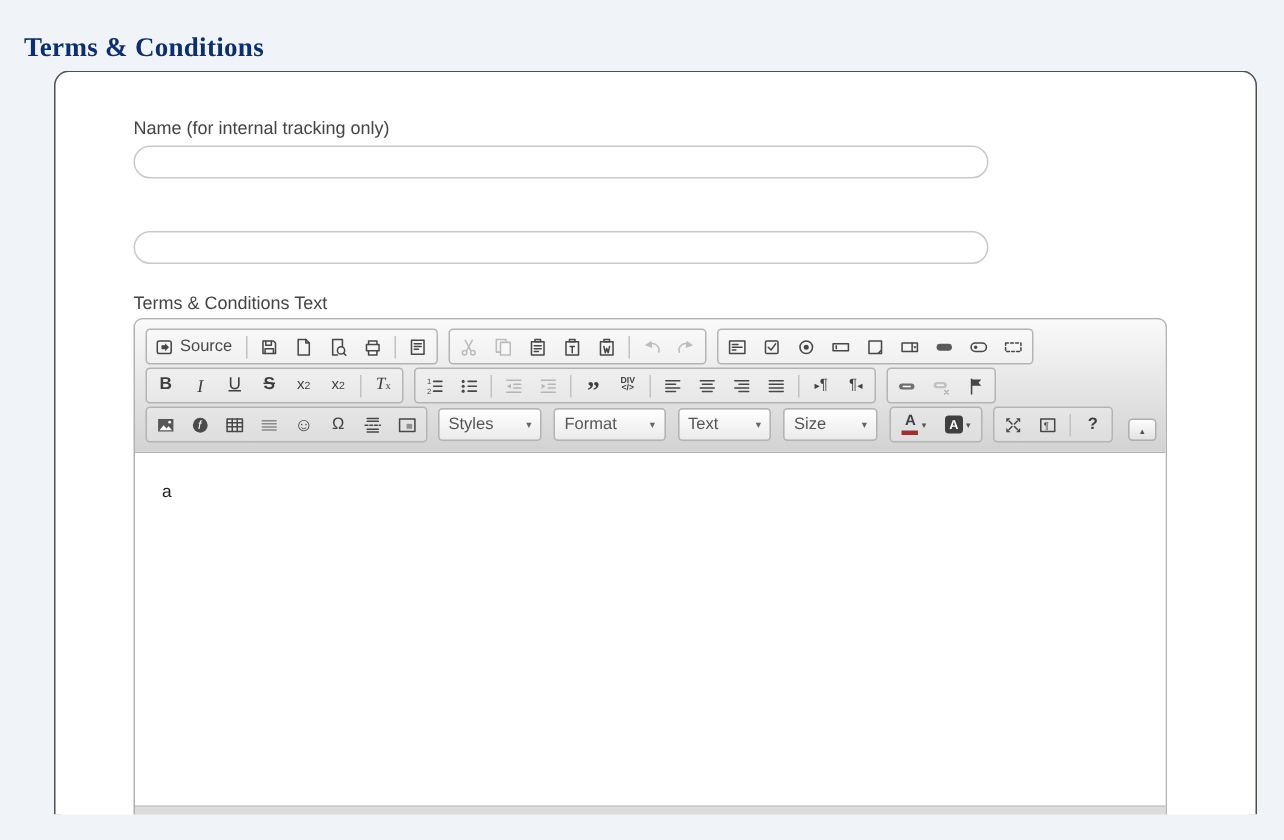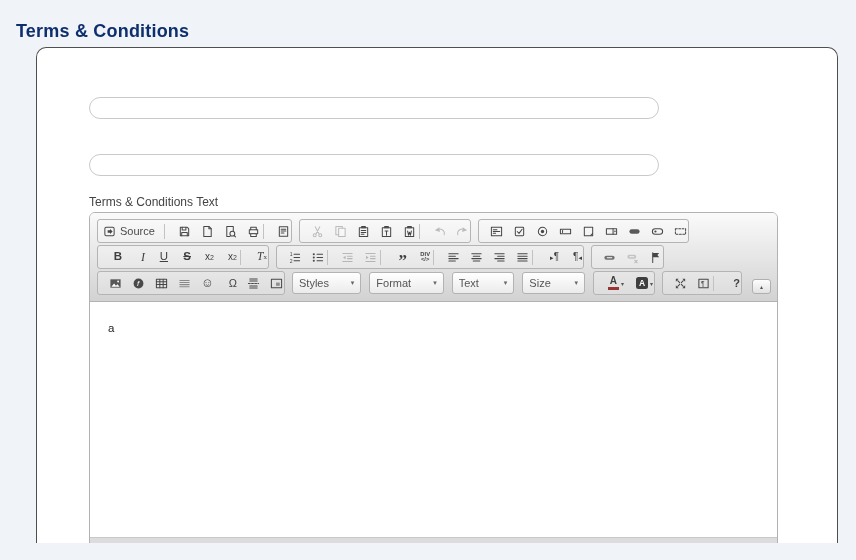--- a/index.html
+++ b/index.html
@@ -3,21 +3,21 @@
 <meta charset="utf-8">
 <style>
   html,body{margin:0;padding:0;}
   body{
     width:856px;height:560px;overflow:hidden;position:relative;
     background:#f0f4f8;
     font-family:"Liberation Sans", sans-serif;
   }
   .page-title{
     position:absolute;left:16px;top:9px;
-    font-size:18px;font-weight:bold;color:#0e2f6e;letter-spacing:.2px;
+    font-size:18px;font-weight:bold;color:#0e2f6e;letter-spacing:.2px;font-family:Liberation Serif, serif;
   }
   .panel{
     position:absolute;left:36px;top:47px;width:802px;height:496px;
     background:#fff;border:1px solid #4f4f4f;border-bottom:none;
     border-radius:10px 10px 0 0;box-sizing:border-box;overflow:hidden;
   }
   .flabel{position:absolute;left:52px;font-size:12px;color:#444;}
   .lbl-name{top:30px}.lbl-title{top:87px}.lbl-editor{top:147px}
   .txt{
     position:absolute;left:52px;width:570px;height:22px;box-sizing:border-box;
@@ -39,21 +39,21 @@
     padding:6px 28px 4px 7px;
   }
   .tb-row{display:flex;align-items:center;height:24px;margin-bottom:2px;}
   .tb-row:last-child{margin-bottom:0;}
   .tb-group{
     display:inline-flex;align-items:center;height:22px;
     border:1px solid #b4b4b4;border-radius:3px;padding:0 1px;margin-right:7px;
     background:rgba(255,255,255,.22);
   }
   .tbtn{
-    width:23px;height:16px;display:inline-flex;align-items:center;justify-content:flex-end;
+    width:23px;height:16px;display:inline-flex;align-items:center;justify-content:center;
     color:#474747;cursor:default;
   }
   .tbtn.wide{width:29px;}
   .tbtn.disabled{opacity:.32;}
   .tbtn.labeled{width:auto;padding:0 6px 0 4px;}
   .srcl{font-size:11px;color:#4a4a4a;margin-left:4px;}
   .tb-sep{width:1px;height:15px;background:#c2c2c2;margin:0 3px;}
   .tg{display:inline-flex;align-items:center;justify-content:center;color:#3f3f3f;line-height:1;}
   .tbtn svg{display:block;}
   .tb-drop{
@@ -85,20 +85,21 @@
     font-size:11.5px;color:#222;
   }
   .cke-bottom{height:5px;background:#dcdcdc;border-top:1px solid #c8c8c8;}
 </style>
 </head>
 <body>
 
 <h1 class="page-title" data-name="page-title">Terms &amp; Conditions</h1>
 
 <div class="panel" data-name="form-panel">
+  <label class="flabel lbl-name" data-name="name-field-label">Name (for internal tracking only)</label>
   <input class="txt in-name" type="text" data-name="name-input" value="" style="">
   <input class="txt in-title" type="text" data-name="title-input" value="" style="">
   <label class="flabel lbl-editor" data-name="editor-field-label">Terms &amp; Conditions Text</label>
 
   <div class="cke" data-name="rich-text-editor">
     <div class="cke-top" data-name="editor-toolbar">
 
       <div class="tb-row" data-name="toolbar-row">
           <div class="tb-group" data-name="toolbar-group">
             <span class="tbtn labeled" data-name="source-button">

